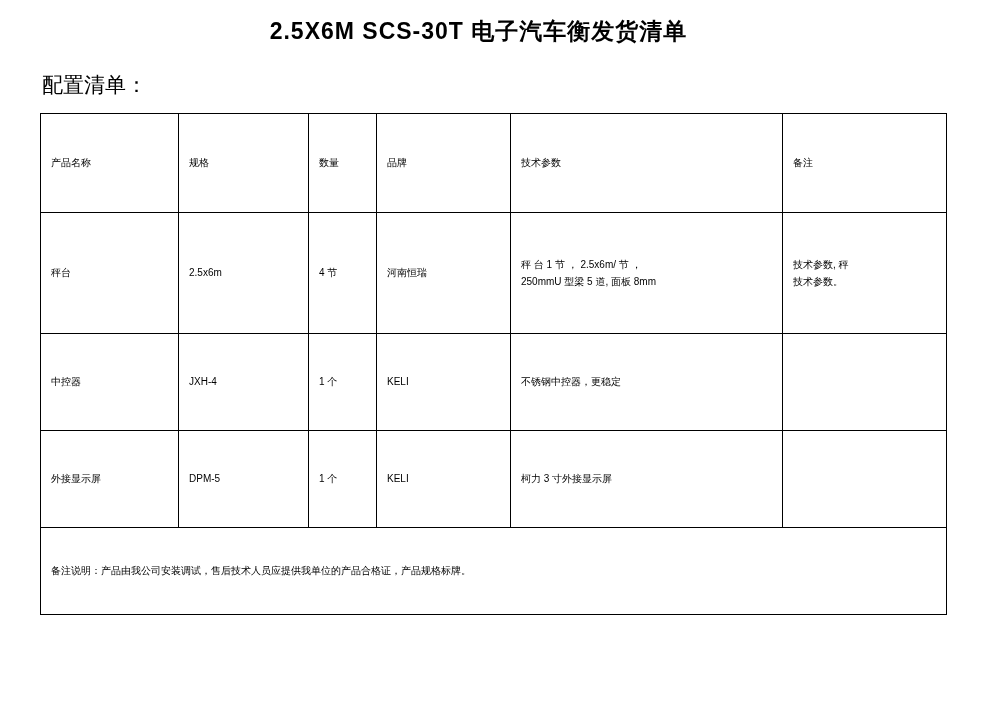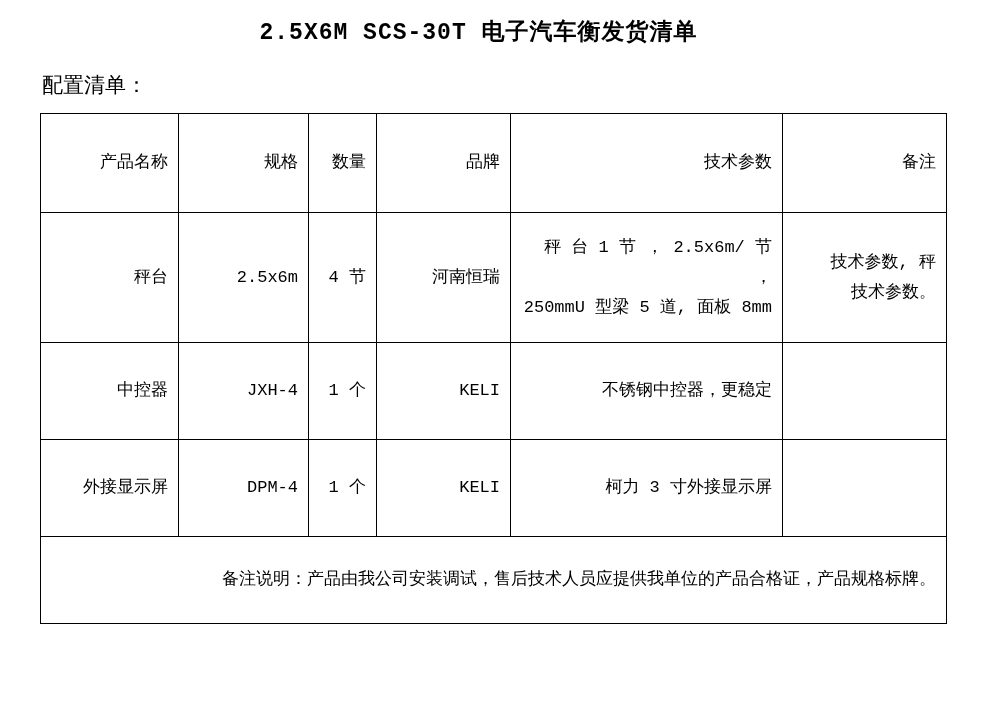--- a/index.html
+++ b/index.html
@@ -12,21 +12,20 @@
     background: #ffffff;
     font-family: "Liberation Sans", sans-serif;
     color: #000000;
     overflow: hidden;
   }
   .page {
     position: relative;
     width: 957px;
     height: 721px;
     box-sizing: border-box;
-    font-family: Liberation Mono, monospace;
   }
   .doc-title {
     text-align: center;
     font-size: 23px;
     font-weight: bold;
     letter-spacing: 1px;
     padding-top: 16px;
     padding-bottom: 6px;
   }
   .subtitle {
@@ -34,23 +33,23 @@
     margin: 18px 0 14px 42px;
   }
   table.spec {
     border-collapse: collapse;
     width: 906px;
     margin-left: 40px;
     table-layout: fixed;
   }
   table.spec td, table.spec th {
     border: 1px solid #000000;
-    font-size: 17px;
+    font-size: 10px;
     font-weight: normal;
-    text-align: right;
+    text-align: left;
     vertical-align: middle;
     padding: 20px 10px;
     line-height: 1.75;
   }
   .col1 { width: 138px; }
   .col2 { width: 130px; }
   .col3 { width: 68px; }
   .col4 { width: 134px; }
   .col5 { width: 272px; }
   .col6 { width: 164px; }
@@ -112,21 +111,21 @@
         <td>中控器</td>
         <td>JXH-4</td>
         <td>1 个</td>
         <td>KELI</td>
         <td>不锈钢中控器，更稳定</td>
         <td></td>
       </tr>
 
       <tr class="mid">
         <td>外接显示屏</td>
-        <td>DPM-4</td>
+        <td>DPM-5</td>
         <td>1 个</td>
         <td>KELI</td>
         <td>柯力 3 寸外接显示屏</td>
         <td></td>
       </tr>
 
 
       <tr class="note">
         <td colspan="6">备注说明：产品由我公司安装调试，售后技术人员应提供我单位的产品合格证，产品规格标牌。</td>
       </tr>

